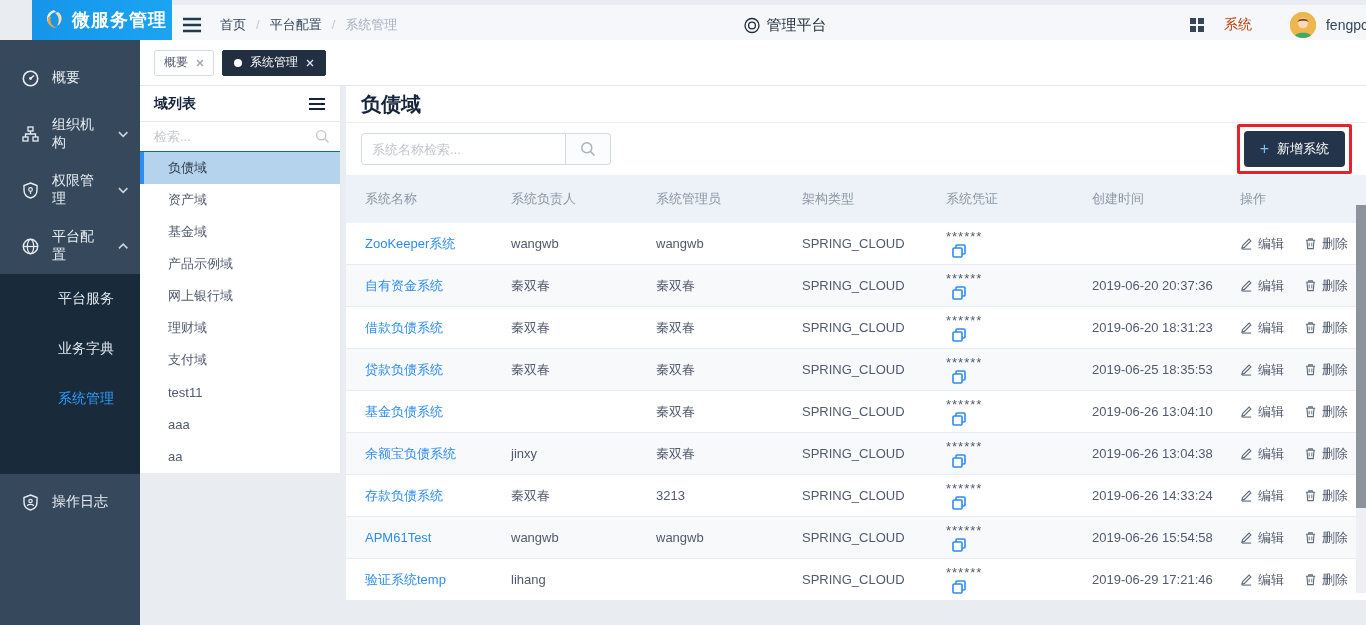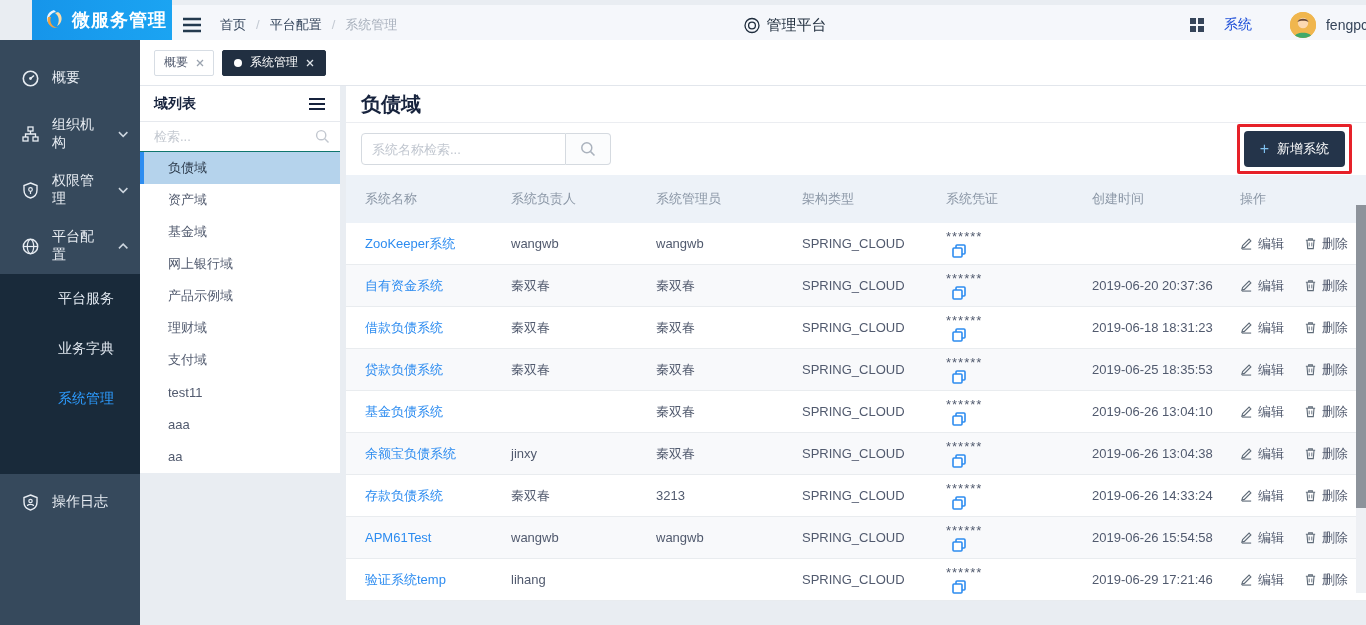--- a/index.html
+++ b/index.html
@@ -15,21 +15,21 @@
   .topbar-main { position:absolute; left:140px; top:5px; right:0; height:40px; background:#f5f7fb;
                  border-bottom:1px solid #e3e7ef; display:flex; align-items:center; padding:0 14px 0 10px; }
   .hamburger { display:inline-flex; cursor:pointer; margin-right:18px; }
   .crumb { display:flex; align-items:center; gap:10px; font-size:13px; color:#33445b; }
   .crumb .sep { color:#c3c9d2; }
   .crumb .current { color:#a9b1bd; }
   .crumb-link { cursor:pointer; }
   .topbar-center { position:absolute; left:50%; transform:translateX(-50%); top:0; height:40px;
                    display:flex; align-items:center; gap:6px; font-size:15px; color:#1f2d3d; }
   .topbar-right { margin-left:auto; display:flex; align-items:center; gap:10px; }
-  .sys-switch { display:flex; align-items:center; gap:20px; font-size:14px; color:#1d4ed8; cursor:pointer; margin-right:28px; }
+  .sys-switch { display:flex; align-items:center; gap:20px; font-size:14px; color:#c2410c; cursor:pointer; margin-right:28px; }
   .avatar { width:26px; height:26px; border-radius:50%; overflow:hidden; cursor:pointer; background:#f0b64e; }
   .user-menu { display:flex; align-items:center; gap:6px; font-size:14px; color:#36455a; cursor:pointer; }
   .caret { width:0; height:0; border-left:5px solid transparent; border-right:5px solid transparent; border-top:6px solid #5a6672; }
 
   
   .sidebar { position:absolute; left:0; top:40px; width:140px; bottom:0; background:#36495c; padding-top:10px; color:#e8edf3; }
   .side-item { height:56px; display:flex; align-items:center; gap:13px; padding:0 12px 0 22px; font-size:14px; cursor:pointer; }
   .side-item .chev { margin-left:auto; }
   .submenu { background:#192a3a; height:200px; }
   .sub-item { height:50px; display:flex; align-items:center; padding-left:58px; font-size:14px; color:#dfe6ee; cursor:pointer; }
@@ -255,22 +255,22 @@
         <input placeholder="检索..." style="">
         <svg class="mag" width="15" height="15" viewBox="0 0 15 15">
           <circle cx="6.2" cy="6.2" r="4.6" fill="none" stroke="#c2c7cf" stroke-width="1.4"></circle>
           <path d="M9.8 9.8 L13.5 13.5" stroke="#c2c7cf" stroke-width="1.4"></path>
         </svg>
       </div>
       <div class="domain-list" id="domain-list">
           <div class="domain-item selected">负债域</div>
           <div class="domain-item">资产域</div>
           <div class="domain-item">基金域</div>
+          <div class="domain-item">产品示例域</div>
           <div class="domain-item">网上银行域</div>
-          <div class="domain-item">产品示例域</div>
           <div class="domain-item">理财域</div>
           <div class="domain-item">支付域</div>
           <div class="domain-item">test11</div>
           <div class="domain-item">aaa</div>
           <div class="domain-item">aa</div>
         </div>
     </div>
 
     <div class="card">
       <div class="card-title">负债域</div>
@@ -360,21 +360,21 @@
             </div>
             <div class="tr">
               <div class="td c0"><span class="link">借款负债系统</span></div>
               <div class="td c1">秦双春</div>
               <div class="td c2">秦双春</div>
               <div class="td c3">SPRING_CLOUD</div>
               <div class="td c4"><span class="cred">******</span><svg class="copy" width="14" height="14" viewBox="0 0 14 14">
     <rect x="4" y="1" width="9" height="9" rx="1" fill="#fff" stroke="#2d8cf0" stroke-width="1.6"></rect>
     <rect x="1" y="4" width="9" height="9" rx="1" fill="#fff" stroke="#2d8cf0" stroke-width="1.6"></rect>
   </svg></div>
-              <div class="td c5">2019-06-18 18:31:23</div>
+              <div class="td c5">2019-06-20 18:31:23</div>
               <div class="td c6 ops">
                 <span class="op">
                   <svg width="13" height="13" viewBox="0 0 14 14">
     <path d="M2 12 L2.8 9.3 L9.8 2.3 L11.7 4.2 L4.7 11.2 Z" fill="none" stroke="#5f6b78" stroke-width="1.2"></path>
     <path d="M2 13 H12" stroke="#5f6b78" stroke-width="1.2"></path>
   </svg>
                   <span>编辑</span>
                 </span>
                 <span class="op">
                   <svg width="13" height="13" viewBox="0 0 14 14">

